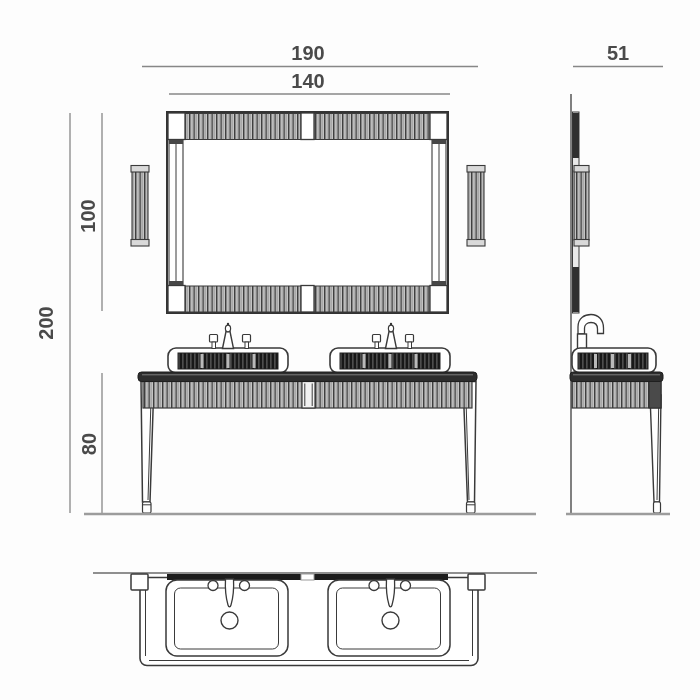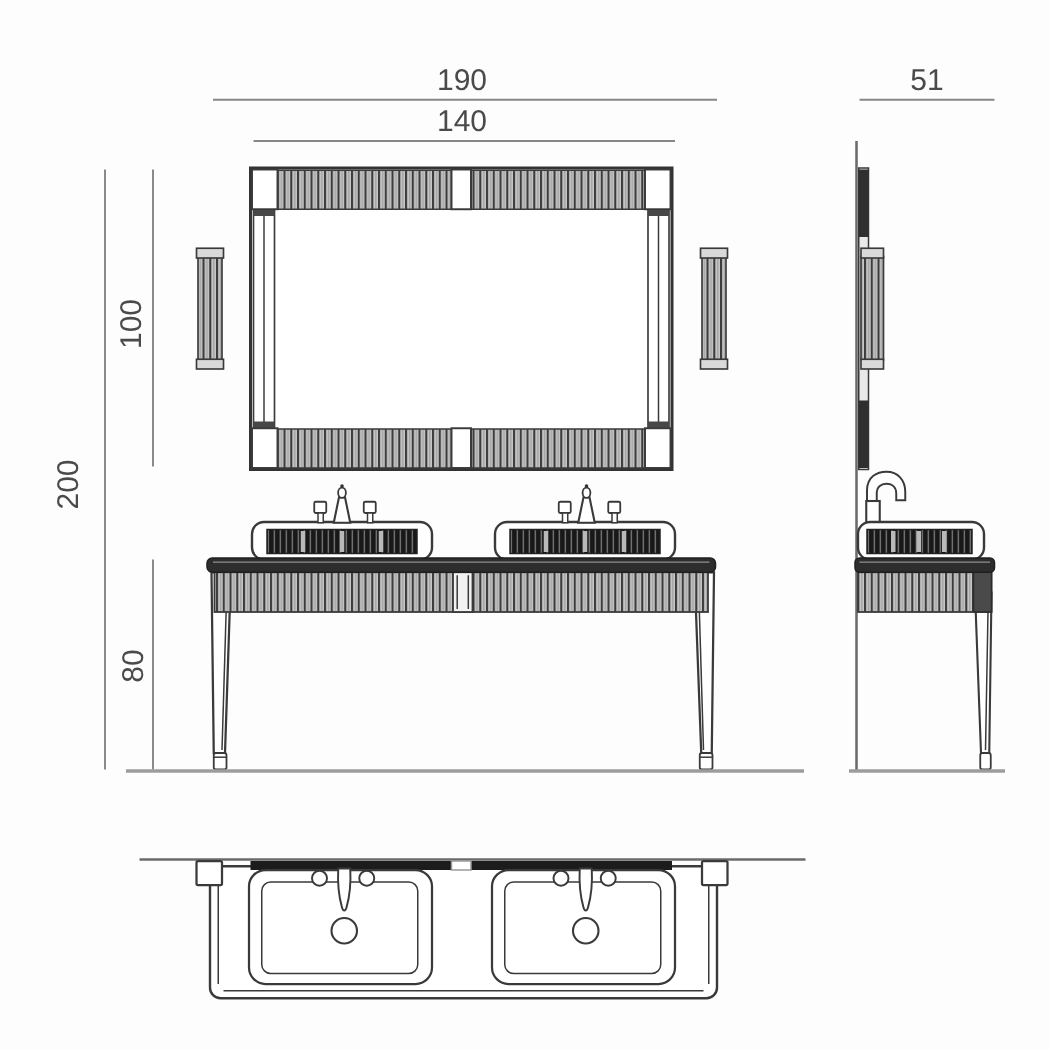--- a/index.html
+++ b/index.html
@@ -1,20 +1,20 @@
 <!DOCTYPE html>
 <html style="--background: #fdfdfd; --line: #3a3a3a; --dim-line: #878787; --dim-text: #4a4a4a; --ground: #9c9c9c; --wall: #6a6a6a; --slab: #2d2d2d; --flute-light-bg: #c6c6c6; --flute-dark-bg: #181818;"><head>
 <meta charset="utf-8">
 <style>
   :root{
     --background:#fdfdfd; --line:#3a3a3a; --dim-line:#878787; --dim-text:#4a4a4a;
     --ground:#9c9c9c; --wall:#6a6a6a; --slab:#2d2d2d;
   }
   html,body{margin:0;padding:0;background:var(--background);}
-  .stage{position:relative;width:700px;height:700px;background:var(--background);overflow:hidden;}
+  .stage{position:relative;width:700px;height:700px;background:var(--background);overflow:hidden;font-weight:bold;}
   svg{display:block;}
   .dim{font-family:"Liberation Sans",sans-serif;font-size:20px;fill:var(--dim-text);}
   .dimline{stroke:var(--dim-line);stroke-width:1.3;}
   .outline{stroke:var(--line);fill:#ffffff;}
   .thin{stroke:var(--line);stroke-width:1;fill:none;}
 </style>
 </head>
 <body>
 
 <div class="stage">

